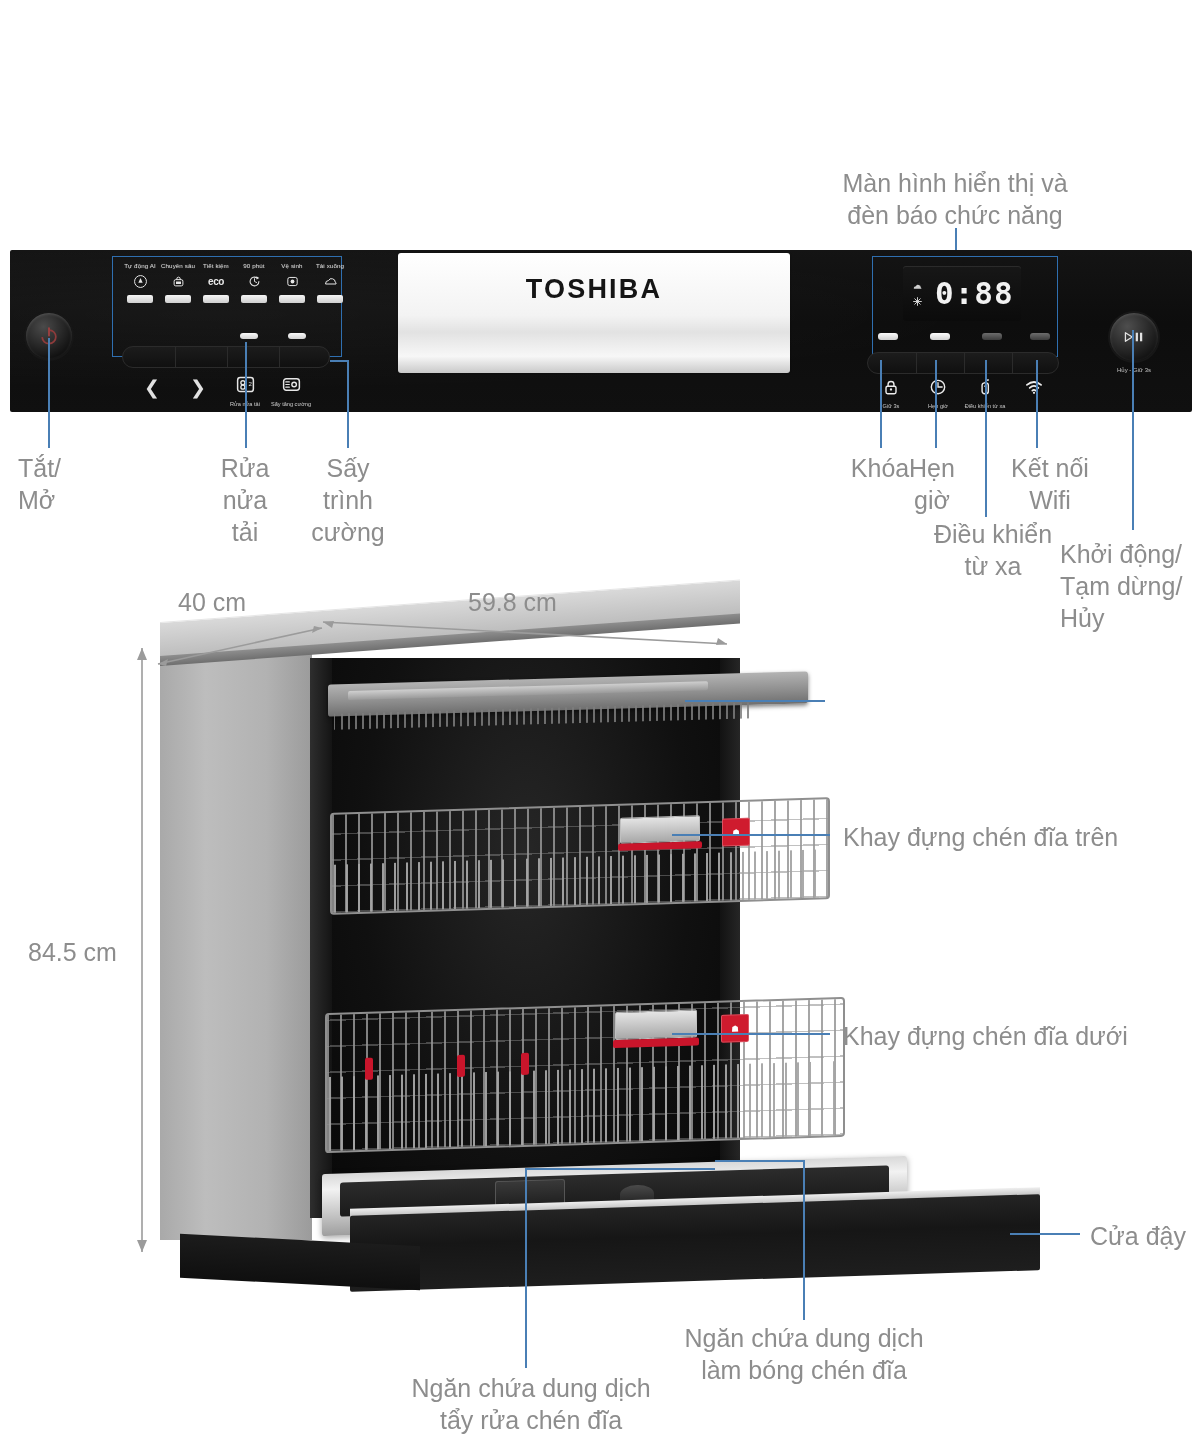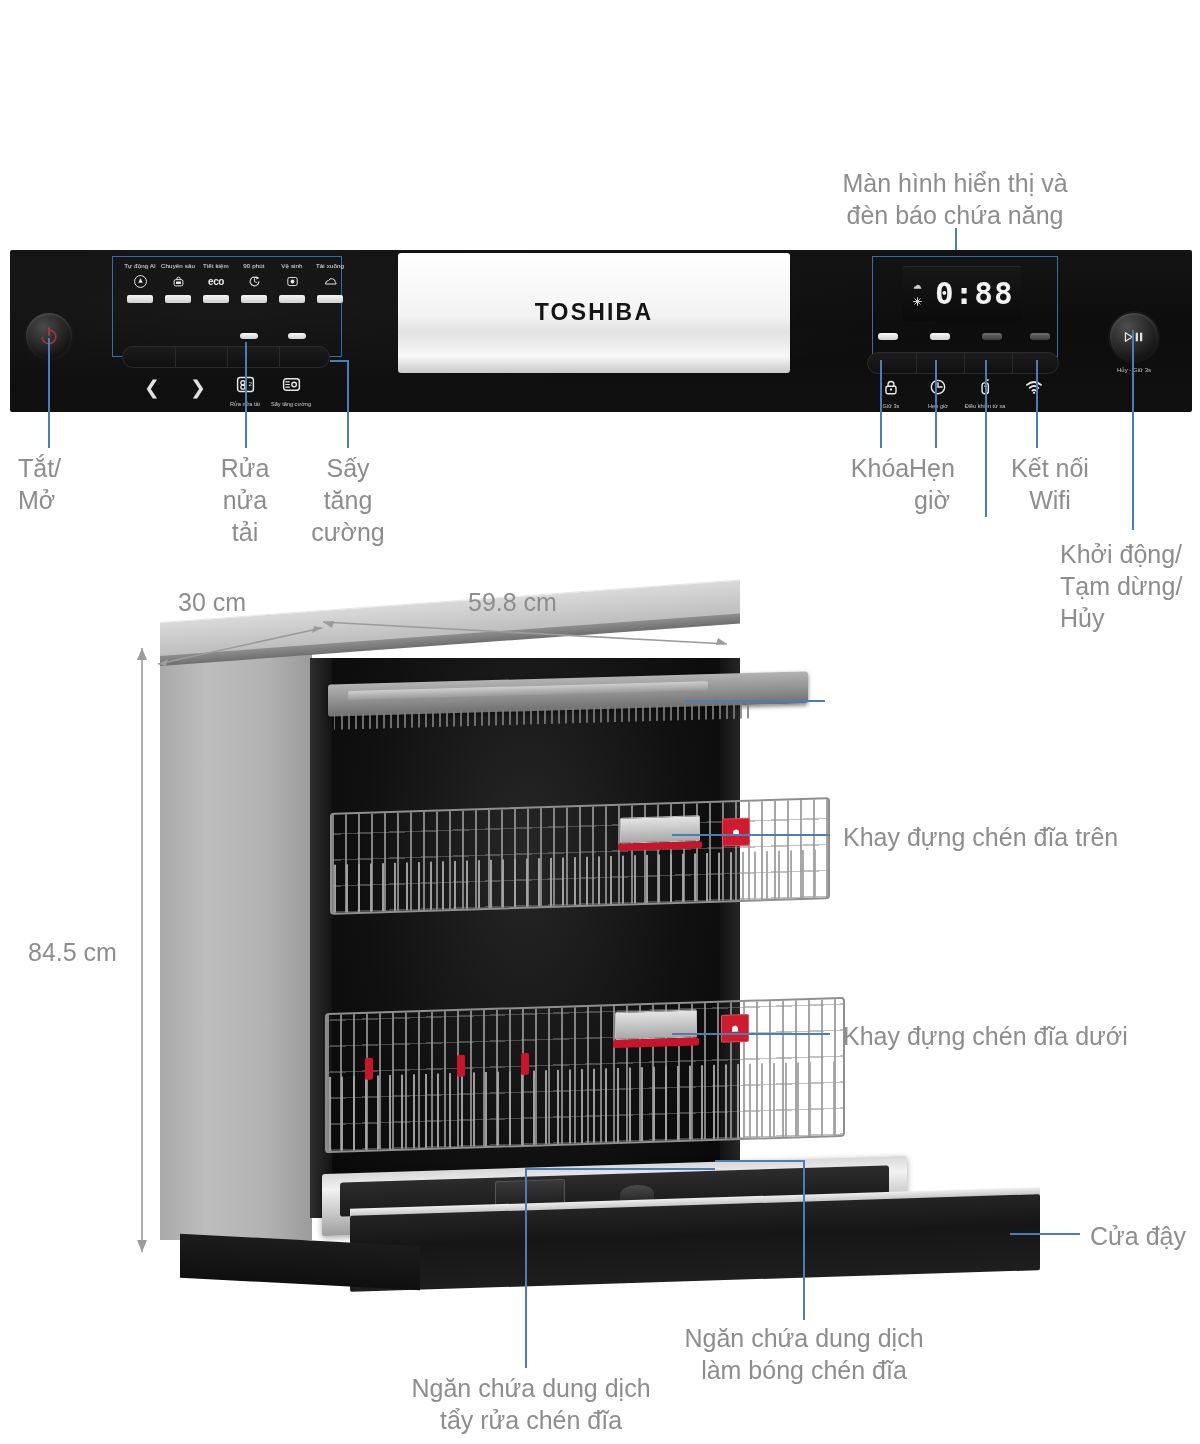--- a/index.html
+++ b/index.html
@@ -89,22 +89,22 @@
 
   
   #badge {
     left:398px; top:253px; width:392px; height:120px;
     background: linear-gradient(180deg,#ffffff 0%, #f3f3f3 52%, #e2e2e2 66%, #f7f7f7 86%, #c9c9c9 100%);
     border-radius:3px;
     display:flex; align-items:flex-start; justify-content:center;
     box-shadow: 0 0 2px rgba(0,0,0,.3);
   }
   #badge span {
-    color:#151515; font-weight:bold; font-size:23px; letter-spacing:2.2px;
-    margin-top:46px; font-family:"Liberation Sans", sans-serif;
+    color:#151515; font-weight:bold; font-size:27px; letter-spacing:2.2px;
+    margin-top:21px; font-family:"Liberation Sans", sans-serif;
   }
 
   
   #dispbox { left:872px; top:256px; width:186px; height:101px; }
   .lcd {
     position:absolute; left:903px; top:266px; width:118px; height:55px;
     background: linear-gradient(180deg,#171717,#0b0b0b);
     border-radius:3px; display:flex; align-items:center;
     box-shadow: 0 1px 0 rgba(255,255,255,.09) inset;
   }
@@ -268,21 +268,21 @@
   }
   .dim-txt { position:absolute; color:#8d8d8d; font-size:25px; }
 </style>
 </head>
 <body>
 
 <div class="stage">
 
 
   <div class="abs anno c" style="left:800px; top:167px; width:310px;">Màn hình hiển thị và
-đèn báo chứa năng</div>
+đèn báo chức năng</div>
   <div class="lead-v" style="left:955px; top:228px; height:28px;"></div>
 
   <div class="abs" id="panel">
   </div>
 
   <div class="pwr">
     <svg viewBox="0 0 24 24" aria-hidden="true">
       <circle cx="12" cy="13" r="8.2" fill="none" stroke="#8e3b3b" stroke-width="2.1" stroke-dasharray="38 14" transform="rotate(-90 12 13)"></circle>
       <line x1="12" y1="2.5" x2="12" y2="11.5" stroke="#9c4040" stroke-width="2.3" stroke-linecap="round"></line>
     </svg>
@@ -481,28 +481,30 @@
   <div class="lead-v" style="left:985px; top:360px; height:157px;"></div>
   <div class="lead-v" style="left:1036px; top:360px; height:88px;"></div>
   <div class="lead-v" style="left:1132px; top:330px; height:200px;"></div>
 
   <div class="abs anno l" style="left:18px; top:452px; width:120px;">Tắt/
 Mở</div>
   <div class="abs anno c" style="left:205px; top:452px; width:80px;">Rửa
 nửa
 tải</div>
   <div class="abs anno c" style="left:300px; top:452px; width:96px;">Sấy
-tăng
+trình
 cường</div>
 
   <div class="abs anno c" style="left:832px; top:452px; width:96px;">Khóa</div>
   <div class="abs anno c" style="left:902px; top:452px; width:60px;">Hẹn
 giờ</div>
   <div class="abs anno c" style="left:990px; top:452px; width:120px;">Kết nối
 Wifi</div>
+  <div class="abs anno c" style="left:908px; top:518px; width:170px;">Điều khiển
+từ xa</div>
   <div class="abs anno l" style="left:1060px; top:538px; width:150px;">Khởi động/
 Tạm dừng/
 Hủy</div>
 
   <div class="abs" id="dw">
 
     <div class="body-side"></div>
     <div class="body-top"></div>
     <div class="top-lip"></div>
 
@@ -542,21 +544,21 @@
     <div class="plinth"></div>
   </div>
 
   <div class="abs" style="left:150px; top:622px; width:180px; height:48px;">
     <svg width="180" height="48" viewBox="0 0 180 48">
       <line x1="8" y1="42" x2="172" y2="6" stroke="#9b9b9b" stroke-width="1.6"></line>
       <path d="M8 42 L18 37 L16 44 Z" fill="#9b9b9b"></path>
       <path d="M172 6 L162 11 L164 4 Z" fill="#9b9b9b"></path>
     </svg>
   </div>
-  <div class="dim-txt" style="left:178px; top:588px;">30 cm</div>
+  <div class="dim-txt" style="left:178px; top:588px;">40 cm</div>
 
   <div class="abs" style="left:315px; top:612px; width:420px; height:38px;">
     <svg width="420" height="38" viewBox="0 0 420 38">
       <line x1="8" y1="10" x2="412" y2="32" stroke="#9b9b9b" stroke-width="1.6"></line>
       <path d="M8 10 L19 9 L17 16 Z" fill="#9b9b9b"></path>
       <path d="M412 32 L401 33 L403 26 Z" fill="#9b9b9b"></path>
     </svg>
   </div>
   <div class="dim-txt" style="left:468px; top:588px;">59.8 cm</div>
 

